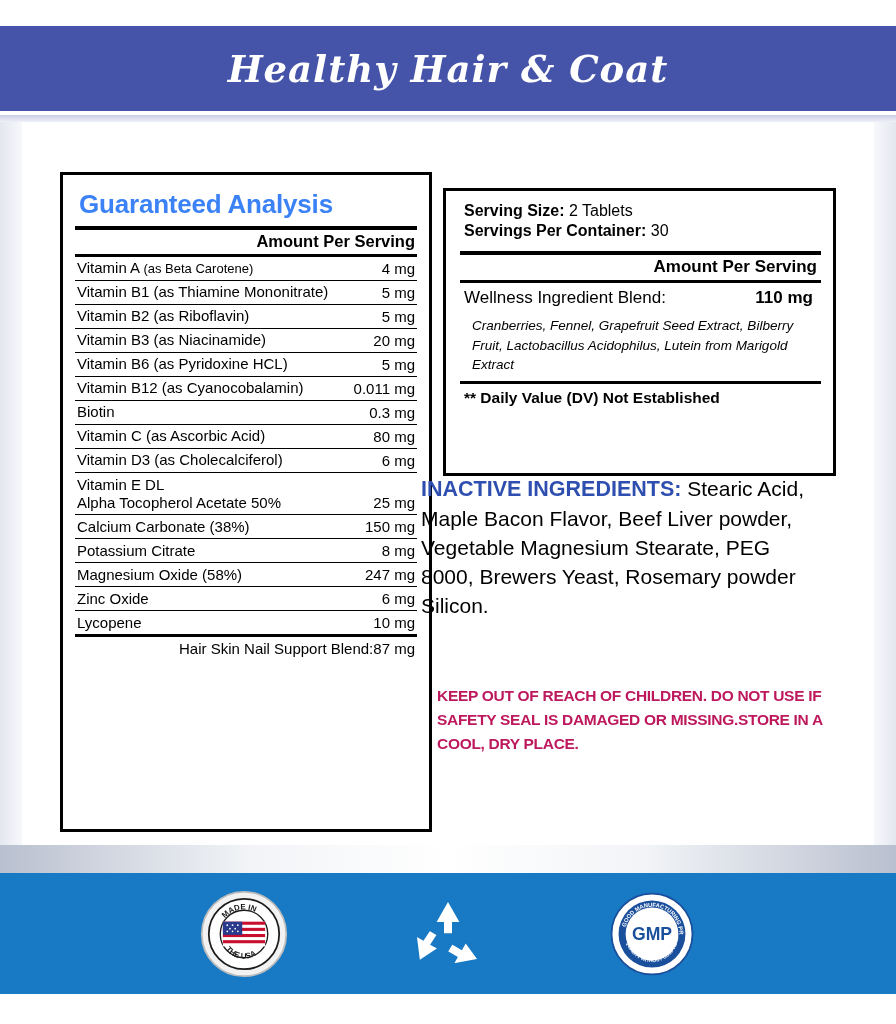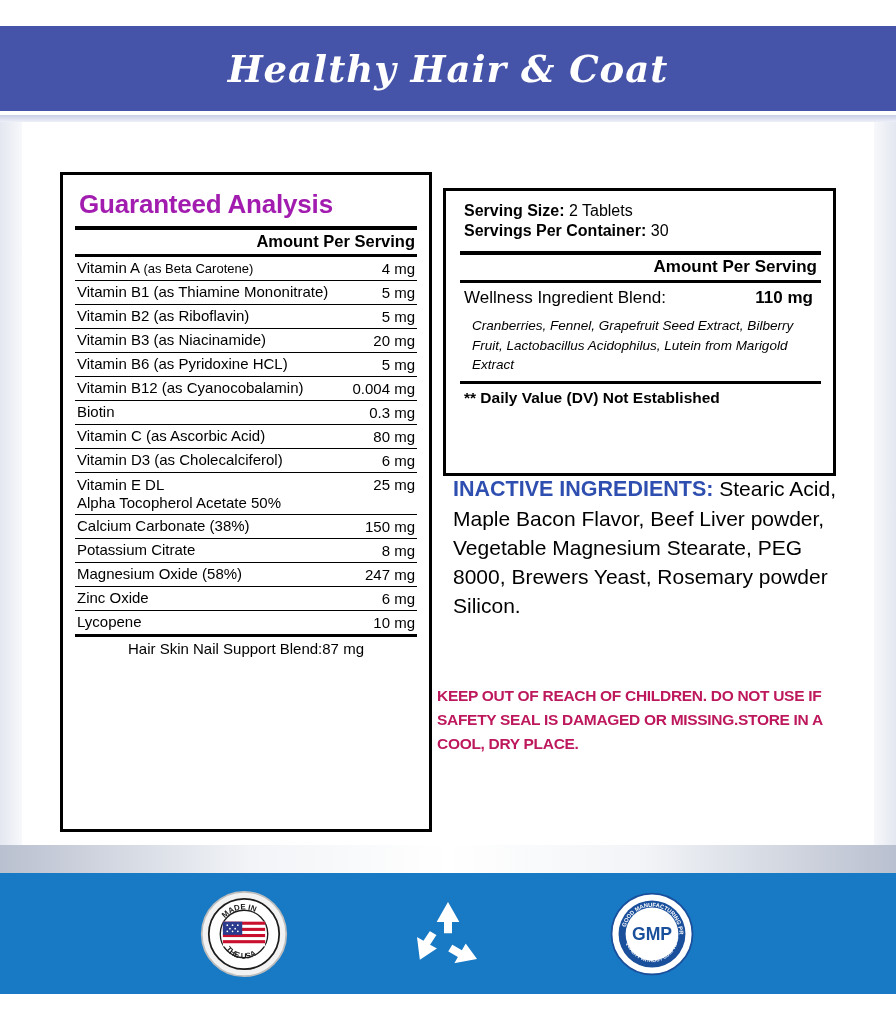--- a/index.html
+++ b/index.html
@@ -86,21 +86,21 @@
     top: 188px;
     left: 443px;
     width: 393px;
     height: 288px;
     padding: 10px 12px 8px 14px;
   }
 
   .ga-title {
     font-size: 26px;
     font-weight: bold;
-    color: #a21caf;
+    color: #3b82f6;
     margin: 4px 0 6px 4px;
     letter-spacing: -0.2px;
   }
   .rule-thick {
     border-bottom: 4px solid #000;
     margin: 4px 0 0 0;
   }
   .rule-med {
     border-bottom: 3px solid #000;
     margin: 0;
@@ -111,21 +111,21 @@
   }
   .aps {
     text-align: right;
     font-size: 16.5px;
     font-weight: bold;
     padding: 2px 2px 3px 0;
   }
 
   .row {
     display: flex;
-    align-items: flex-start;
+    align-items: flex-end;
     justify-content: space-between;
     padding: 3px 2px 3px 2px;
     font-size: 15px;
     color: #000;
   }
   .row .nm {
     text-align: left;
     padding-right: 6px;
     line-height: 1.12;
   }
@@ -134,21 +134,21 @@
   }
   .row .amt {
     white-space: nowrap;
     font-size: 15px;
   }
   .row-tall .nm { line-height: 1.18; }
 
   .blend-row {
     display: flex;
     align-items: baseline;
-    justify-content: center;
+    justify-content: flex-end;
     padding: 3px 2px 1px 2px;
     font-size: 15px;
   }
   .blend-sub {
     font-size: 12.5px;
     font-style: italic;
     line-height: 1.25;
     padding: 1px 2px 2px 2px;
   }
 
@@ -183,21 +183,21 @@
   .dv-note {
     font-size: 15.5px;
     font-weight: bold;
     padding: 5px 0 2px 4px;
   }
 
   
   .inactive {
     position: absolute;
     top: 475px;
-    left: 453px;
+    left: 421px;
     width: 400px;
     font-size: 21px;
     line-height: 1.38;
     color: #000;
   }
   .inactive .label {
     color: #2f4fb0;
     font-weight: bold;
     font-size: 21.5px;
   }
@@ -288,21 +288,21 @@
     <div class="rule-thin"></div>
 
     <div class="row">
       <div class="nm">Vitamin B6 (as Pyridoxine HCL)</div>
       <div class="amt">5 mg</div>
     </div>
     <div class="rule-thin"></div>
 
     <div class="row">
       <div class="nm">Vitamin B12 (as Cyanocobalamin)</div>
-      <div class="amt">0.004 mg</div>
+      <div class="amt">0.011 mg</div>
     </div>
     <div class="rule-thin"></div>
 
     <div class="row">
       <div class="nm">Biotin</div>
       <div class="amt">0.3 mg</div>
     </div>
     <div class="rule-thin"></div>
 
     <div class="row">

